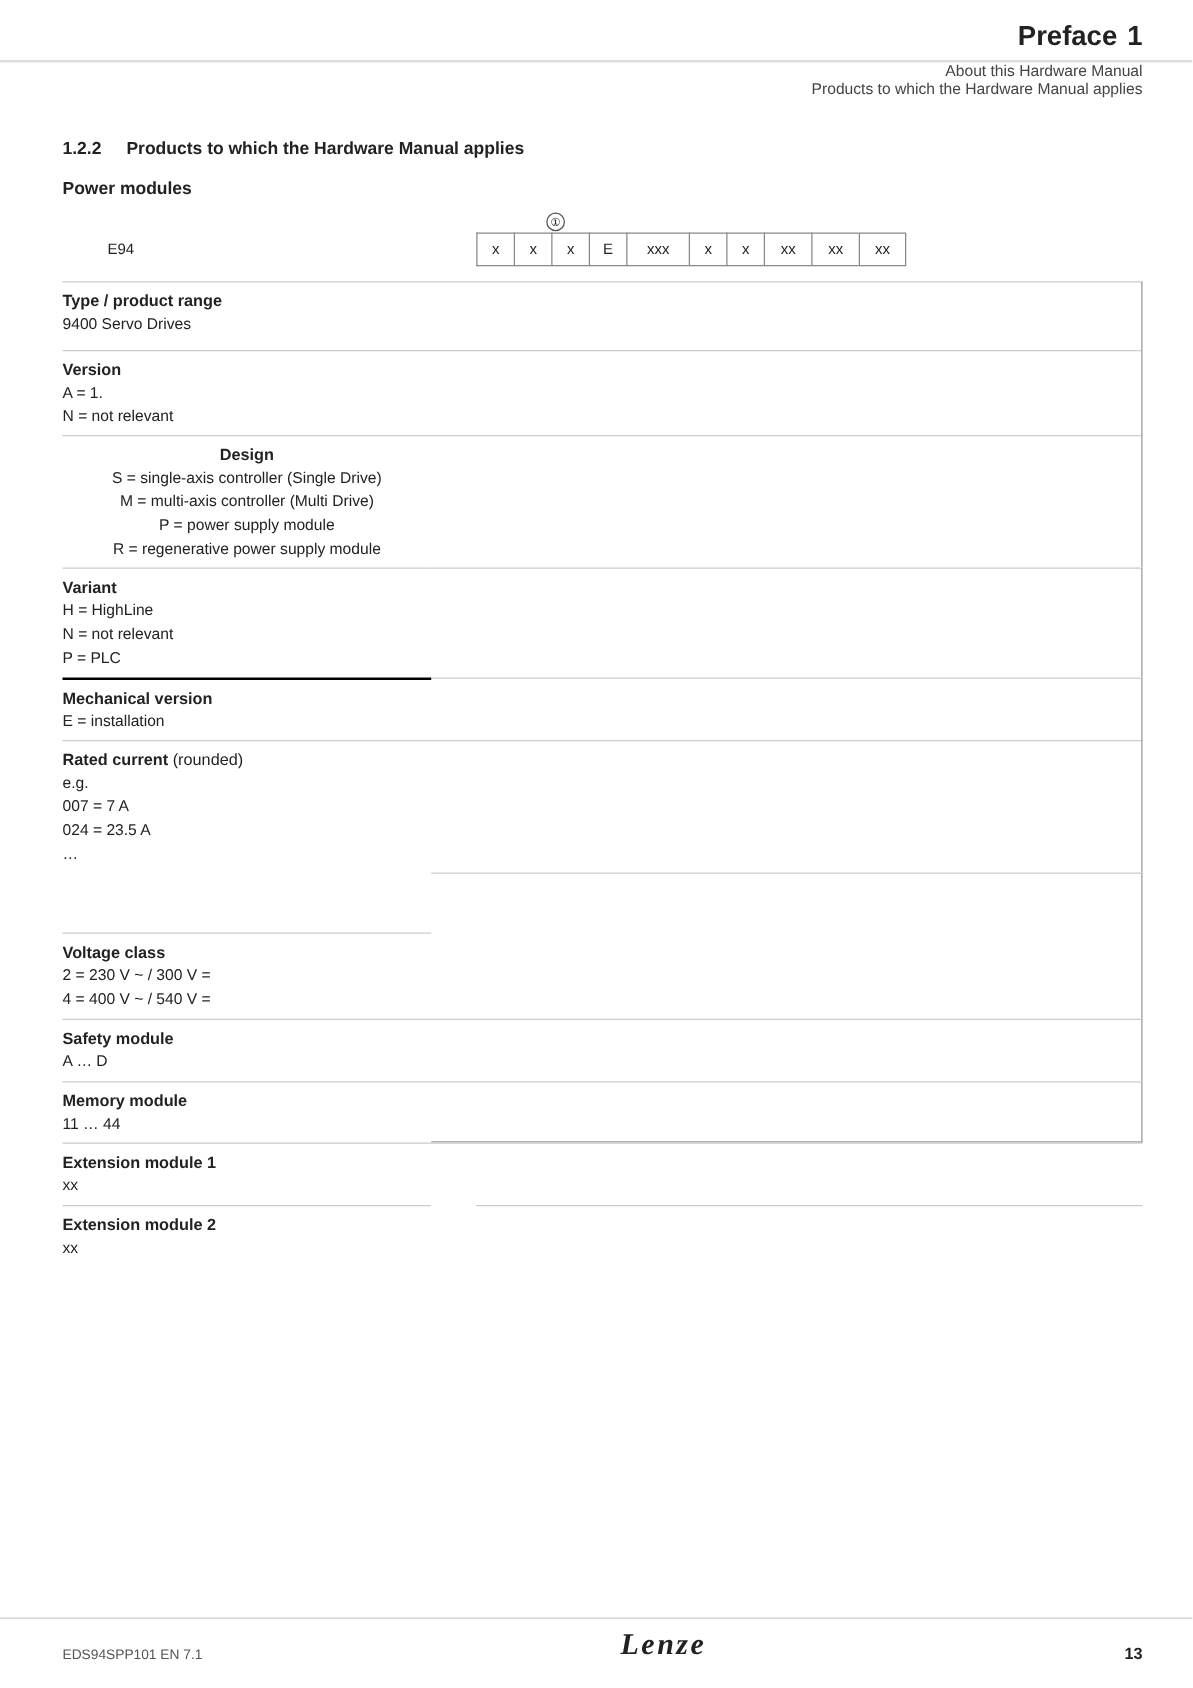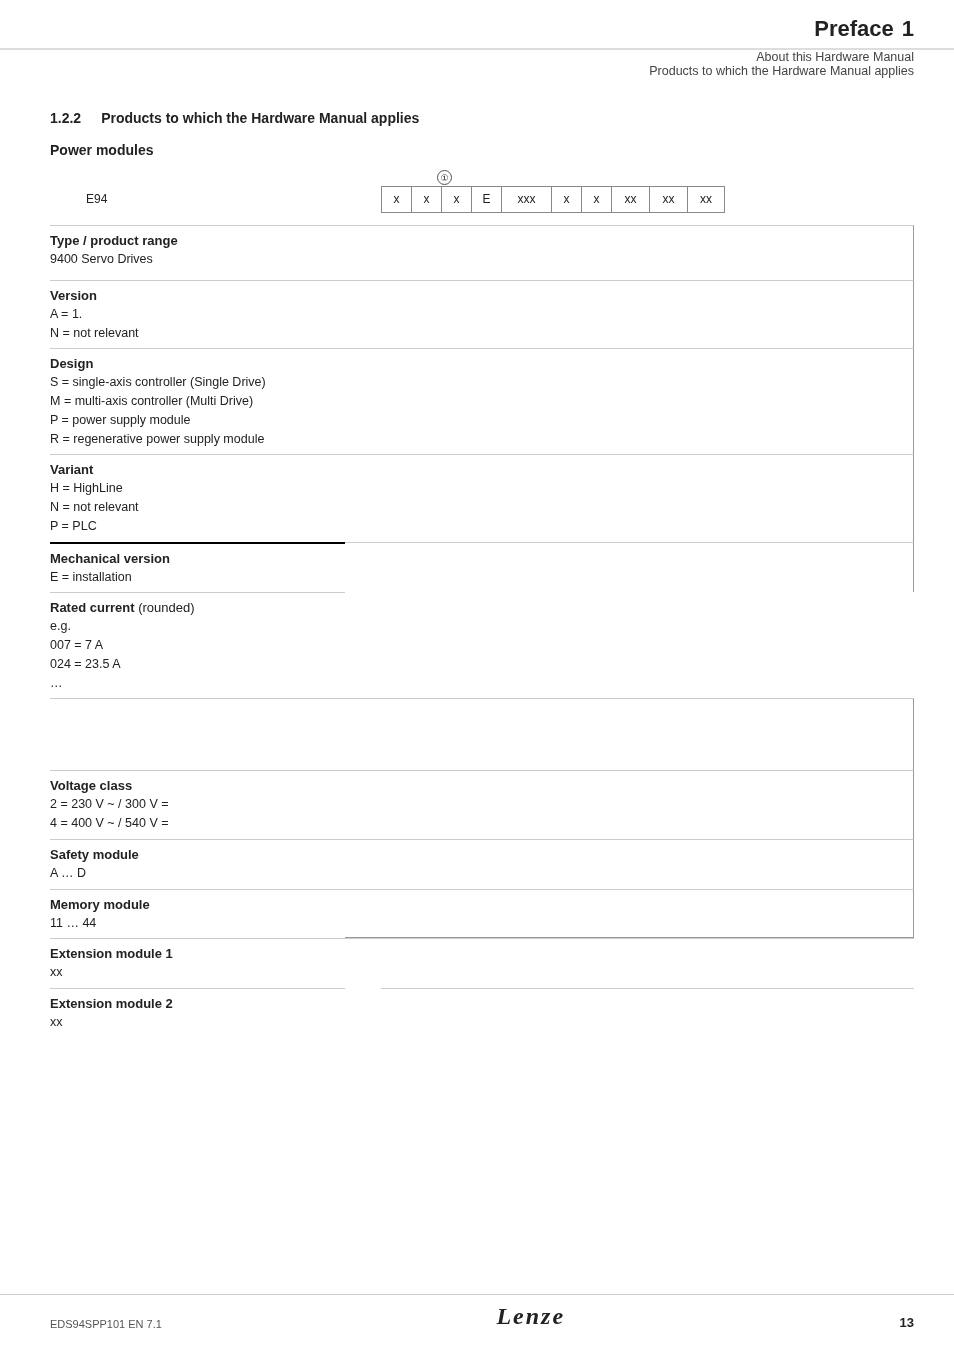--- a/index.html
+++ b/index.html
@@ -195,21 +195,21 @@
 
       <div style="display:flex;">
         <div style="width:295px; flex-shrink:0;">
           <div style="font-weight:bold; font-size:13px; padding: 7px 0 2px 0; border-top: 1px solid #ccc;">Version</div>
           <div style="font-size:12.5px; padding-bottom:6px; line-height:1.5; white-space:pre-line;">A = 1.
 N = not relevant</div>
         </div>
         <div style="flex:1; border-top:1px solid #ccc; border-right: 1px solid #999; min-height: 55px;"></div>
       </div>
 
-      <div style="display:flex;">
+      <div style="display:flex;text-align:center;">
         <div style="width:295px; flex-shrink:0;">
           <div style="font-weight:bold; font-size:13px; padding: 7px 0 2px 0; border-top: 1px solid #ccc;">Design</div>
           <div style="font-size:12.5px; padding-bottom:6px; line-height:1.5; white-space:pre-line;">S = single-axis controller (Single Drive)
 M = multi-axis controller (Multi Drive)
 P = power supply module
 R = regenerative power supply module</div>
         </div>
         <div style="flex:1; border-top:1px solid #ccc; border-right: 1px solid #999; min-height: 75px;"></div>
       </div>
 
@@ -224,34 +224,34 @@
       </div>
 
       <div style="display:flex;">
         <div style="width:295px; flex-shrink:0;">
           <div style="font-weight:bold; font-size:13px; padding: 7px 0 2px 0; border-top: 2px solid #000000;">Mechanical version</div>
           <div style="font-size:12.5px; padding-bottom:6px; line-height:1.5;">E = installation</div>
         </div>
         <div style="flex:1; border-top:1px solid #ccc; border-right: 1px solid #999; min-height: 50px;"></div>
       </div>
 
-      <div style="display:flex;flex-direction:column;">
+      <div style="display:flex;">
         <div style="width:295px; flex-shrink:0;">
           <div style="font-size:13px; padding: 7px 0 2px 0; border-top: 1px solid #ccc;"><span style="font-weight:bold;">Rated current</span> <span>(rounded)</span></div>
           <div style="font-size:12.5px; padding-bottom:6px; line-height:1.5; white-space:pre-line;">e.g.
 007 = 7 A
 024 = 23.5 A
 …</div>
         </div>
         <div style="flex:1; border-top:1px solid #ccc; border-right: 1px solid #999; min-height: 72px;"></div>
       </div>
 
       <div style="display:flex;">
         <div style="width:295px; flex-shrink:0;">
-          <div style="font-weight:bold; font-size:13px; padding: 7px 0 2px 0; border-top: 1px solid #ccc;">Voltage class</div>
+          <div style="font-weight:bold; font-size:13px; padding: 7px 0 2px 0; border-top: 1px solid #ccc; margin-top: 48px;">Voltage class</div>
           <div style="font-size:12.5px; padding-bottom:6px; line-height:1.5; white-space:pre-line;">2 = 230 V ~ / 300 V =
 4 = 400 V ~ / 540 V =</div>
         </div>
         <div style="flex:1; border-top:1px solid #ccc; border-right: 1px solid #999; min-height: 52px;"></div>
       </div>
 
       <div style="display:flex;">
         <div style="width:295px; flex-shrink:0;">
           <div style="font-weight:bold; font-size:13px; padding: 7px 0 2px 0; border-top: 1px solid #ccc;">Safety module</div>
           <div style="font-size:12.5px; padding-bottom:6px; line-height:1.5;">A … D</div>

